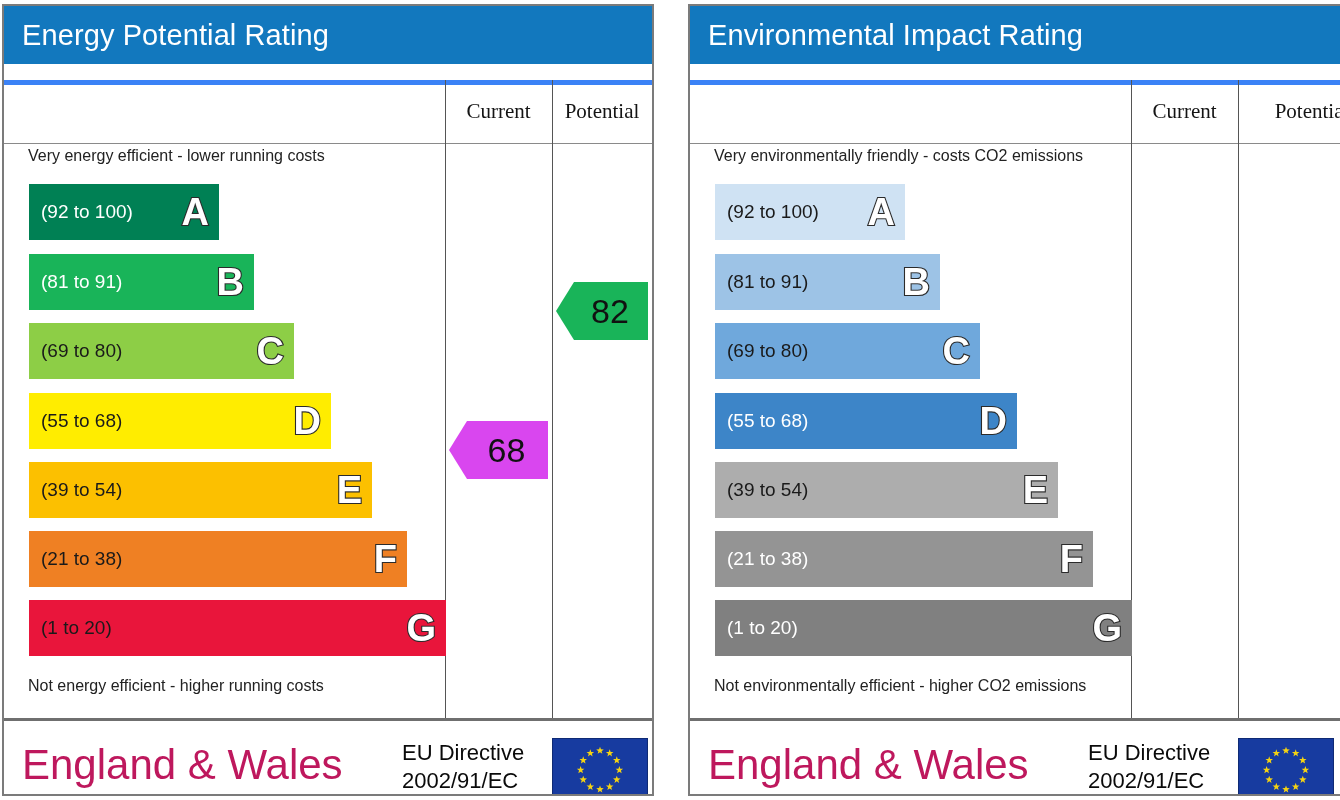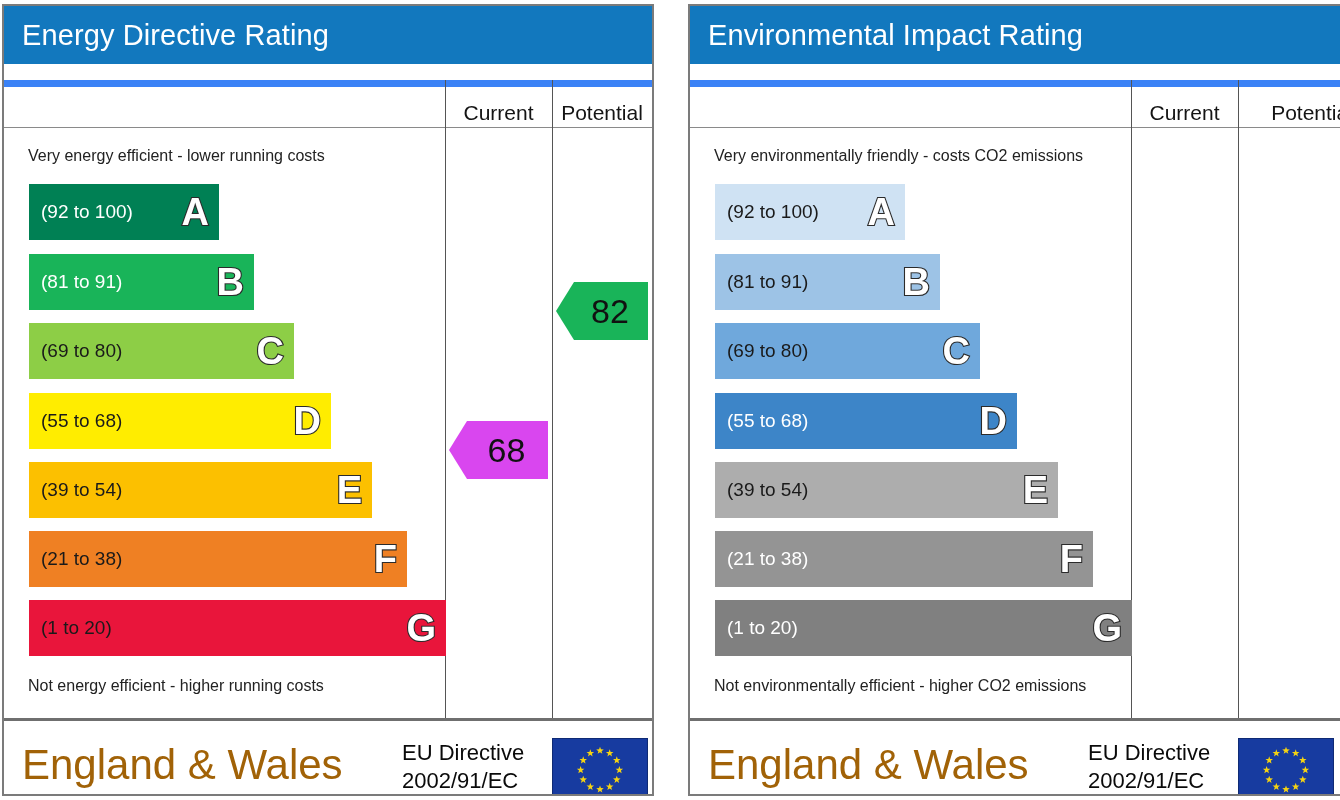--- a/index.html
+++ b/index.html
@@ -42,23 +42,24 @@
     padding-left: 18px;
     white-space: nowrap;
     letter-spacing: .1px;
   }
 
   
   .colhead-row {
     position: absolute;
     left: 0; right: 0;
     top: 74px;
-    height: 48px;
-    border-top: 7px solid #3b82f6;
+    height: 64px;
+    border-top: 5px solid #3b82f6;
     border-bottom: 1px solid #8a8a8a;
+    font-family: Liberation Serif, serif;
   }
   .colhead {
     position: absolute;
     top: 0;
     height: 100%;
     font-size: 21px;
     color: #141414;
     line-height: 52px;
     text-align: center;
     white-space: nowrap;
@@ -144,21 +145,21 @@
     position: absolute;
     left: 0; right: 0;
     top: 715px;
     bottom: 0;
   }
   .region-name {
     position: absolute;
     left: 18px;
     top: 20px;
     font-size: 42px;
-    color: #a16207;
+    color: #be185d;
     white-space: nowrap;
   }
   .directive {
     position: absolute;
     top: 18px;
     font-size: 22px;
     color: #0a0a0a;
     line-height: 1.28;
     white-space: nowrap;
   }
@@ -170,21 +171,21 @@
     background: #173ba0;
     border: 1px solid #0f2a74;
   }
   .euflag svg { display:block; width:100%; height:100%; }
 </style>
 </head>
 <body>
 
 <div id="root">
     <div class="panel" id="panel-energy">
-      <div class="title-bar">Energy Directive Rating</div>
+      <div class="title-bar">Energy Potential Rating</div>
       <div class="colhead-row">
         <div class="colhead" style="left: 441px; width: 107px;">Current</div>
         <div class="colhead" style="left: 548px; width: 100px;">Potential</div>
       </div>
       <div class="vline" style="left: 441px; height: 638px;"></div>
       <div class="vline" style="left: 548px; height: 638px;"></div>
       <div class="caption caption-top">Very energy efficient - lower running costs</div>
       <div class="caption caption-bottom">Not energy efficient - higher running costs</div>
       <div class="band" style="top: 178px; width: 190px; background: rgb(0, 128, 84);">
         <span class="range" style="color: rgb(255, 255, 255);">(92 to 100)</span>

